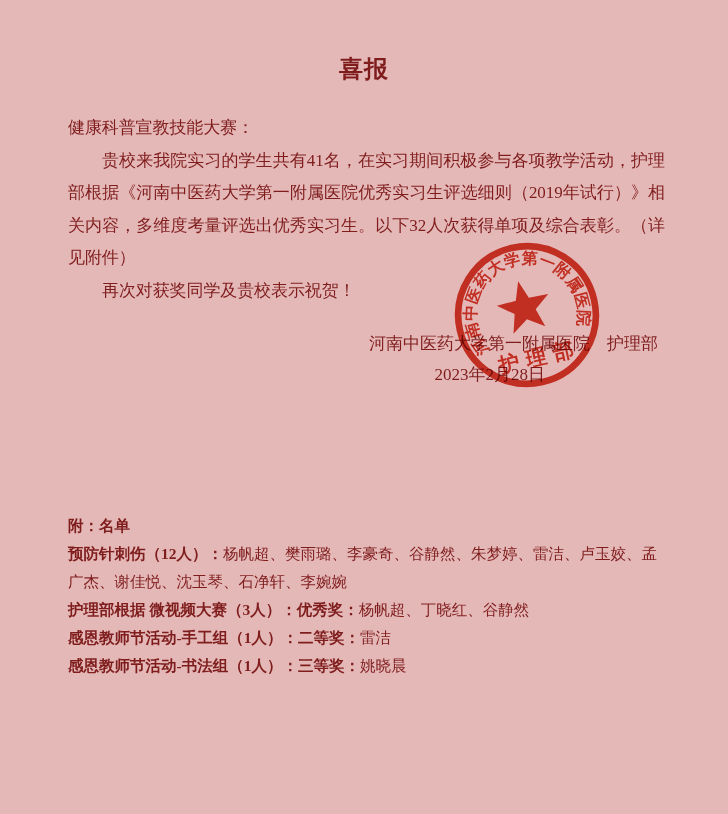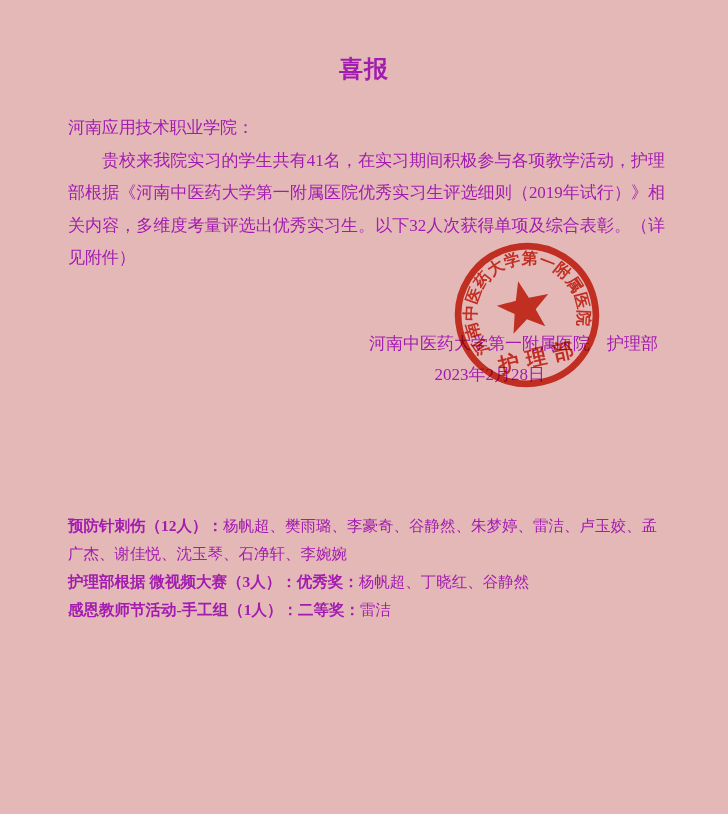--- a/index.html
+++ b/index.html
@@ -2,21 +2,21 @@
 <html><head>
 <meta charset="utf-8">
 <style>
   html,body { margin:0; padding:0; }
   .page {
     position: relative;
     width: 728px;
     height: 814px;
     background: #e5b8b8;
     font-family: "Liberation Serif", "DejaVu Serif", serif;
-    color: #a21caf;
+    color: #7f1d1d;
     overflow: hidden;
   }
   .title {
     position: absolute;
     top: 53px; left: 0; width: 100%;
     margin: 0;
     text-align: center;
     font-size: 24px;
     font-weight: 700;
     letter-spacing: 1px;
@@ -75,40 +75,43 @@
   .bold { font-weight: 700; }
 </style>
 </head>
 <body>
 
 <div class="page">
 
   <h1 class="title">喜报</h1>
 
   <div class="letter-body">
-    <p>河南应用技术职业学院：</p>
+    <p>健康科普宣教技能大赛：</p>
     <p class="para">贵校来我院实习的学生共有41名，在实习期间积极参与各项教学活动，护理部根据《河南中医药大学第一附属医院优秀实习生评选细则（2019年试行）》相关内容，多维度考量评选出优秀实习生。以下32人次获得单项及综合表彰。（详见附件）</p>
+    <p class="indent">再次对获奖同学及贵校表示祝贺！</p>
   </div>
 
   <p class="signature">河南中医药大学第一附属医院　护理部</p>
   <p class="date">2023年2月28日</p>
 
   <div class="seal">
     <svg viewBox="0 0 150 150">
       <defs>
         <path id="sealArc" d="M 31.7 100 A 50 50 0 1 1 118.3 100" fill="none"></path>
       </defs>
       <circle class="seal-ring" cx="75" cy="75" r="67" stroke="#d42e1c"></circle>
       <text class="seal-ring-text" fill="#d42e1c">
         <textPath href="#sealArc" startOffset="0" textLength="205" lengthAdjust="spacing">河南中医药大学第一附属医院</textPath>
       </text>
       <polygon points="74,41 80.5,59.1 99.7,59.7 84.5,71.4 89.9,89.8 74,79 58.1,89.8 63.5,71.4 48.3,59.7 67.5,59.1" fill="#d42e1c"></polygon>
       <text class="seal-dept" x="78" y="124" fill="#d42e1c">护理部</text>
     </svg>
   </div>
 
   <div class="attachment">
+    <p class="bold">附：名单</p>
     <p><span class="bold">预防针刺伤（12人）：</span><span>杨帆超、樊雨璐、李豪奇、谷静然、朱梦婷、雷洁、卢玉姣、孟广杰、谢佳悦、沈玉琴、石净轩、李婉婉</span></p>
     <p><span class="bold">护理部根据 微视频大赛（3人）：优秀奖：</span><span>杨帆超、丁晓红、谷静然</span></p>
     <p><span class="bold">感恩教师节活动-手工组（1人）：二等奖：</span><span>雷洁</span></p>
+    <p><span class="bold">感恩教师节活动-书法组（1人）：三等奖：</span><span>姚晓晨</span></p>
   </div>
 
 </div>
 
 </body></html>

